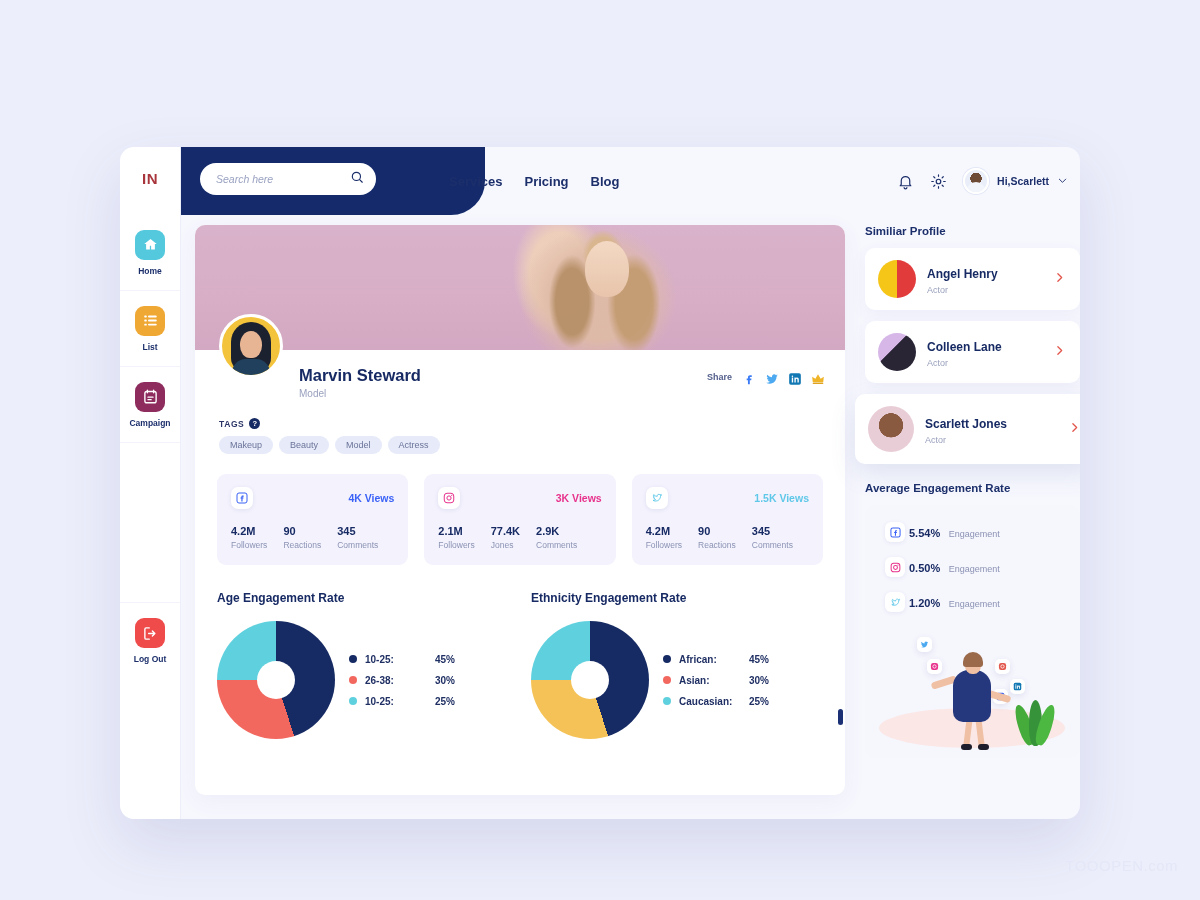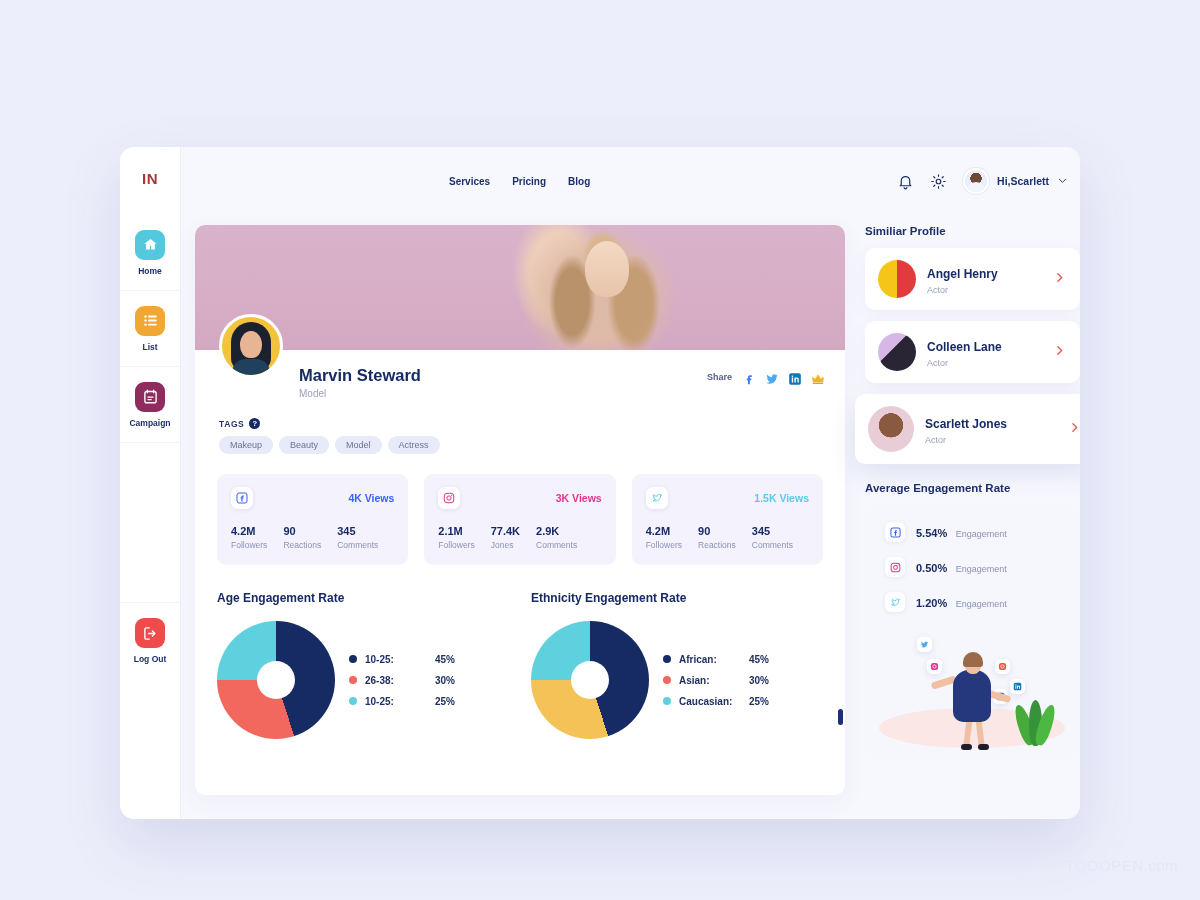--- a/index.html
+++ b/index.html
@@ -72,21 +72,21 @@
     background: transparent;
   }
   .search-input::placeholder { color: #9aa2c2; font-style: italic; }
   .search-ico svg { width: 14px; height: 14px; stroke: #1c2f6b; fill: none; stroke-width: 2; }
 
   .mainnav {
     position: absolute; left: 268px; top: 0; height: 68px;
     display: flex; align-items: center; gap: 22px;
   }
   .mainnav a {
-    font-size: 10px; font-weight: 700; color: #1c2f6b;
+    font-size: 13px; font-weight: 700; color: #1c2f6b;
     text-decoration: none; cursor: pointer;
   }
 
   .topright {
     position: absolute; right: 12px; top: 0; height: 68px;
     display: flex; align-items: center; gap: 16px;
   }
   .tr-ico { cursor: pointer; display: flex; }
   .tr-ico svg { width: 17px; height: 17px; stroke: #1c2f6b; fill: none; stroke-width: 1.7; }
   .user-chip { display: flex; align-items: center; gap: 8px; cursor: pointer; }
@@ -244,21 +244,21 @@
   .sim-name { font-size: 12px; font-weight: 700; color: #172a63; }
   .sim-role { font-size: 9px; color: #9aa1bd; margin-top: 3px; }
   .sim-arrow { position: absolute; right: 14px; top: 50%; transform: translateY(-50%); }
   .sim-arrow svg { width: 13px; height: 13px; stroke: #e2574c; fill: none; stroke-width: 2.4; }
 
   .eng-title { font-size: 11.5px; font-weight: 700; color: #1c2f6b; margin-top: 18px; }
   .eng-card {
     margin-top: 11px; background: #f6f6fd; border-radius: 10px;
     padding: 17px 0 0 0; height: 253px;
   }
-  .eng-row { display: flex; align-items: center; gap: 11px; padding: 0 0 0 20px; margin-bottom: 15px; }
+  .eng-row { display: flex; align-items: center; gap: 4px; padding: 0 0 0 20px; margin-bottom: 15px; }
   .eng-ico {
     width: 20px; height: 20px; border-radius: 6px; background: #fff;
     display: flex; align-items: center; justify-content: center;
     box-shadow: 0 1px 4px rgba(60,70,140,.09); flex: none;
   }
   .eng-ico svg { width: 11px; height: 11px; }
   .eng-val { font-size: 11px; font-weight: 700; color: #172a63; }
   .eng-lbl { font-size: 9px; color: #8b93b4; margin-left: 4px; }
 
   
@@ -376,20 +376,31 @@
                 <path d="M10 3H5a2 2 0 0 0-2 2v14a2 2 0 0 0 2 2h5" fill="none" stroke="#fff" stroke-width="2.2" stroke-linecap="round"></path>
                 <path d="M15 8l4 4-4 4M9 12h10" fill="none" stroke="#fff" stroke-width="2.2" stroke-linecap="round" stroke-linejoin="round"></path>
               </svg>
           </div>
           <div class="nav-lbl">Log Out</div>
         </div>
       </div>
     </div>
 
     <div class="topbar">
+      <div class="search-wrap">
+        <div class="search-box">
+          <input class="search-input" type="text" placeholder="Search here" style="">
+          <span class="search-ico">
+            <svg viewBox="0 0 24 24">
+                <circle cx="11" cy="11" r="7"></circle>
+                <path d="M16.5 16.5L21 21" stroke-linecap="round"></path>
+              </svg>
+          </span>
+        </div>
+      </div>
 
       <div class="mainnav">
         <a>Services</a>
         <a>Pricing</a>
         <a>Blog</a>
       </div>
 
       <div class="topright">
         <span class="tr-ico">
           <svg viewBox="0 0 24 24">

